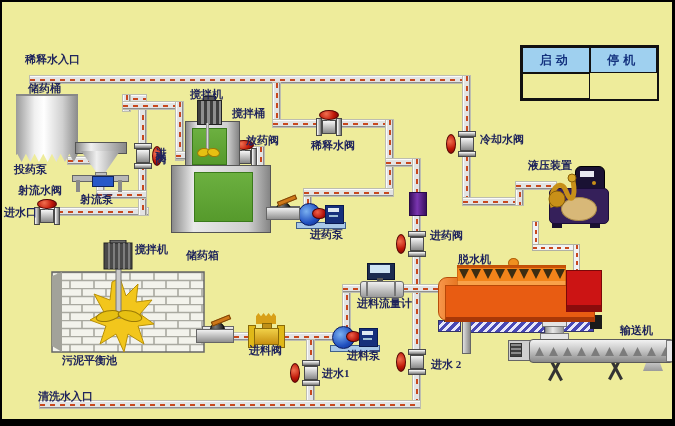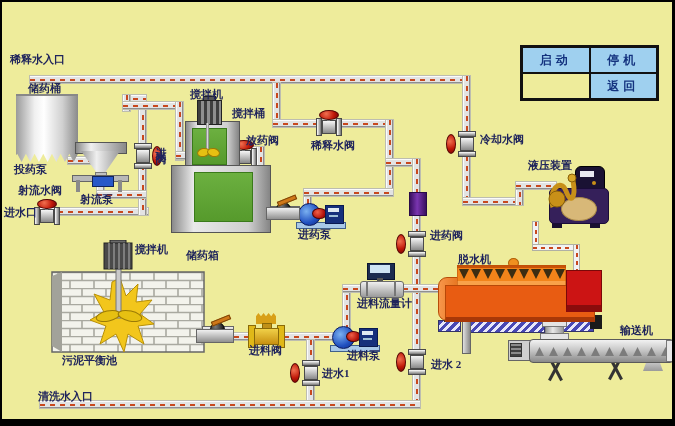--- a/index.html
+++ b/index.html
@@ -300,36 +300,35 @@
       <path d="M8 38 C2 22 16 8 21 22 S 31 28 28 12" stroke="#c89018" stroke-width="5" fill="none"></path>
       <circle cx="12" cy="30" r="8" fill="#c89018" stroke="#8a6008"></circle>
       <circle cx="27" cy="9" r="4" fill="#d8a828" stroke="#8a6008"></circle>
     </svg>
   </div>
 
   <div class="panel">
     <div class="btn">启动</div>
     <div class="btn">停机</div>
     <div class="cellempty"></div>
-    <div class="btn">返回</div>
-  </div>
-
-  <span class="lbl" style="left:8px;top:52px">稀释水入口</span>
+  </div>
+
+  <span class="lbl" style="left:23px;top:52px">稀释水入口</span>
   <span class="lbl" style="left:26px;top:81px">储药桶</span>
   <span class="lbl" style="left:12px;top:162px">投药泵</span>
   <span class="lbl" style="left:16px;top:183px">射流水阀</span>
   <span class="lbl" style="left:2px;top:205px">进水口</span>
   <span class="lbl" style="left:78px;top:192px">射流泵</span>
   <span class="lbl vert" style="left:153px;top:136px">进水阀</span>
   <span class="lbl" style="left:188px;top:87px">搅拌机</span>
   <span class="lbl" style="left:230px;top:106px">搅拌桶</span>
   <span class="lbl" style="left:244px;top:133px">放药阀</span>
   <span class="lbl" style="left:309px;top:138px">稀释水阀</span>
   <span class="lbl" style="left:184px;top:248px">储药箱</span>
-  <span class="lbl" style="left:296px;top:227px">进药泵</span>
+  <span class="lbl" style="left:308px;top:227px">进药泵</span>
   <span class="lbl" style="left:428px;top:228px">进药阀</span>
   <span class="lbl" style="left:478px;top:132px">冷却水阀</span>
   <span class="lbl" style="left:526px;top:158px">液压装置</span>
   <span class="lbl" style="left:456px;top:252px">脱水机</span>
   <span class="lbl" style="left:133px;top:242px">搅拌机</span>
   <span class="lbl" style="left:60px;top:353px">污泥平衡池</span>
   <span class="lbl" style="left:247px;top:343px">进料阀</span>
   <span class="lbl" style="left:345px;top:348px">进料泵</span>
   <span class="lbl" style="left:320px;top:366px">进水1</span>
   <span class="lbl" style="left:429px;top:357px">进水 2</span>

